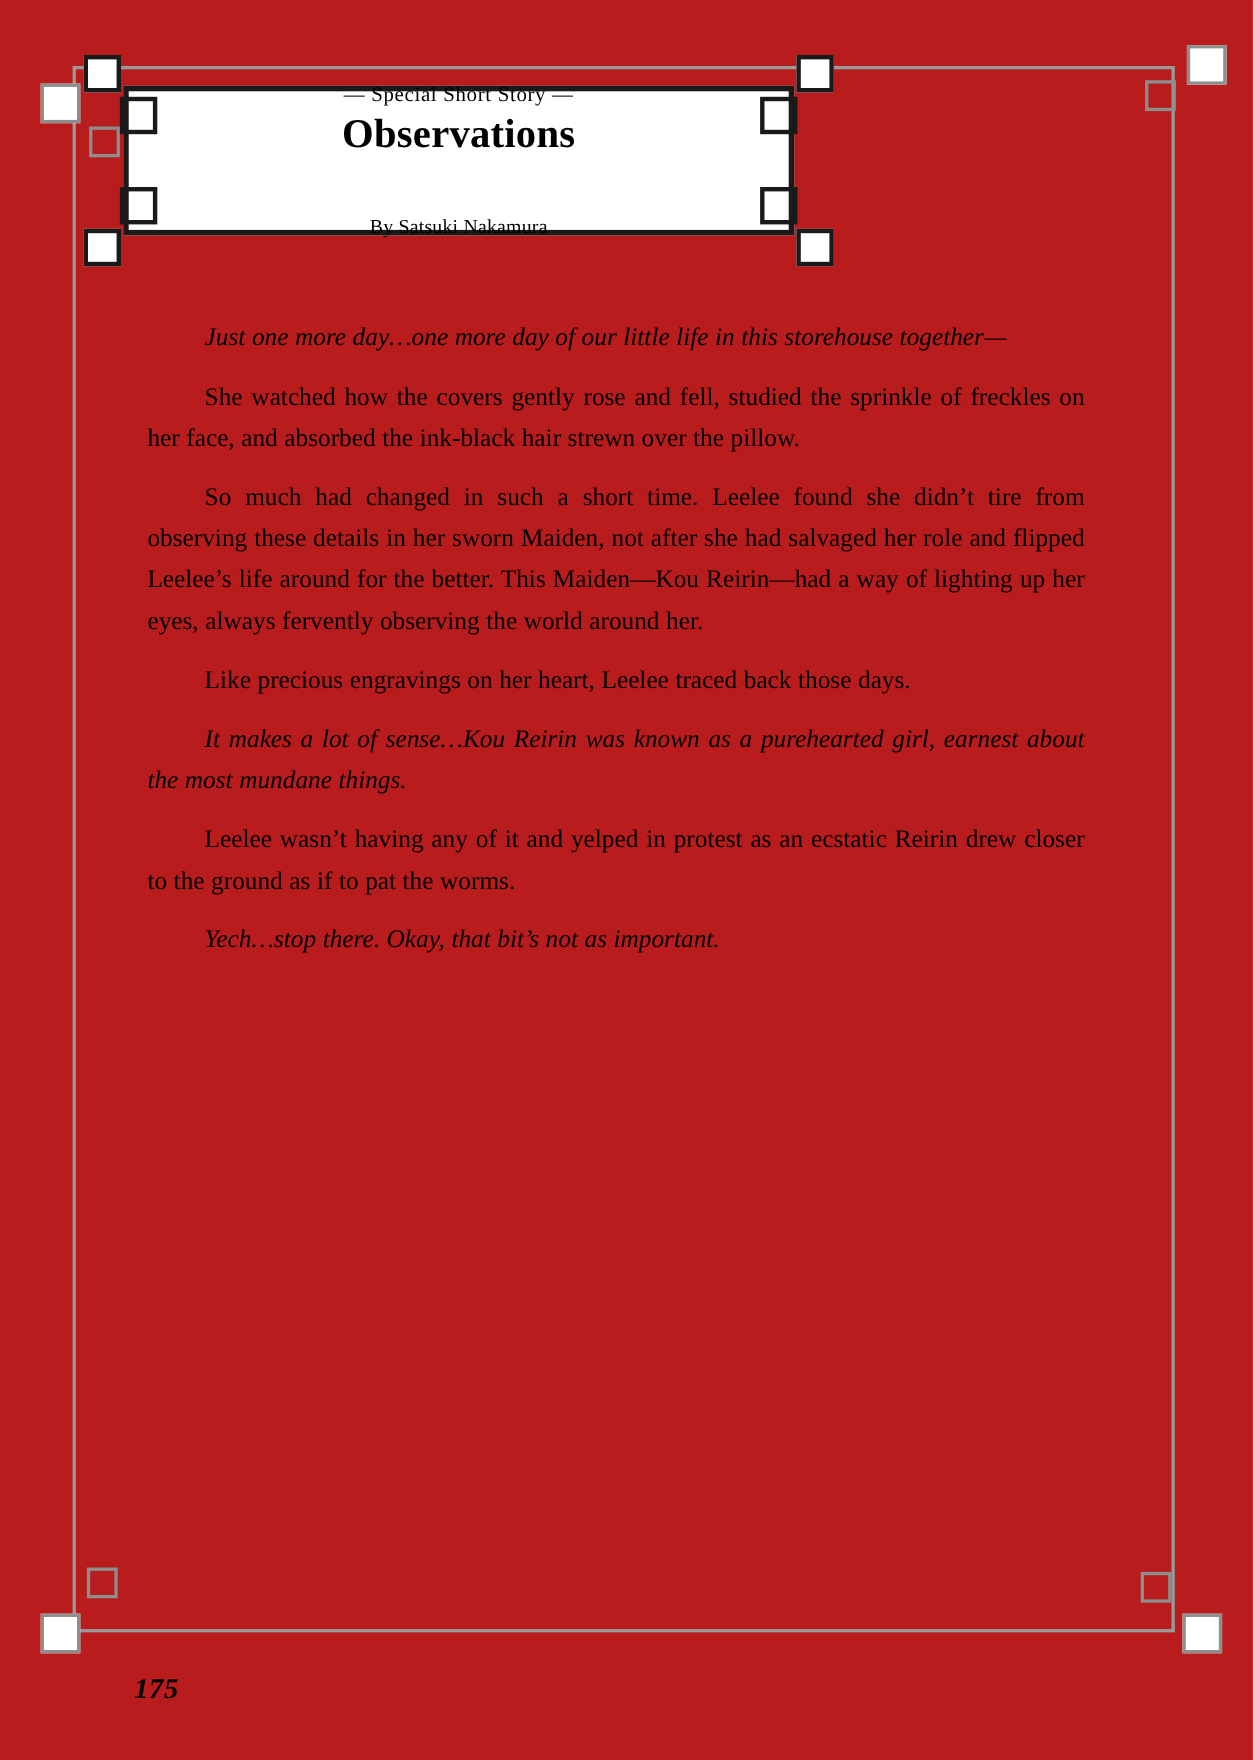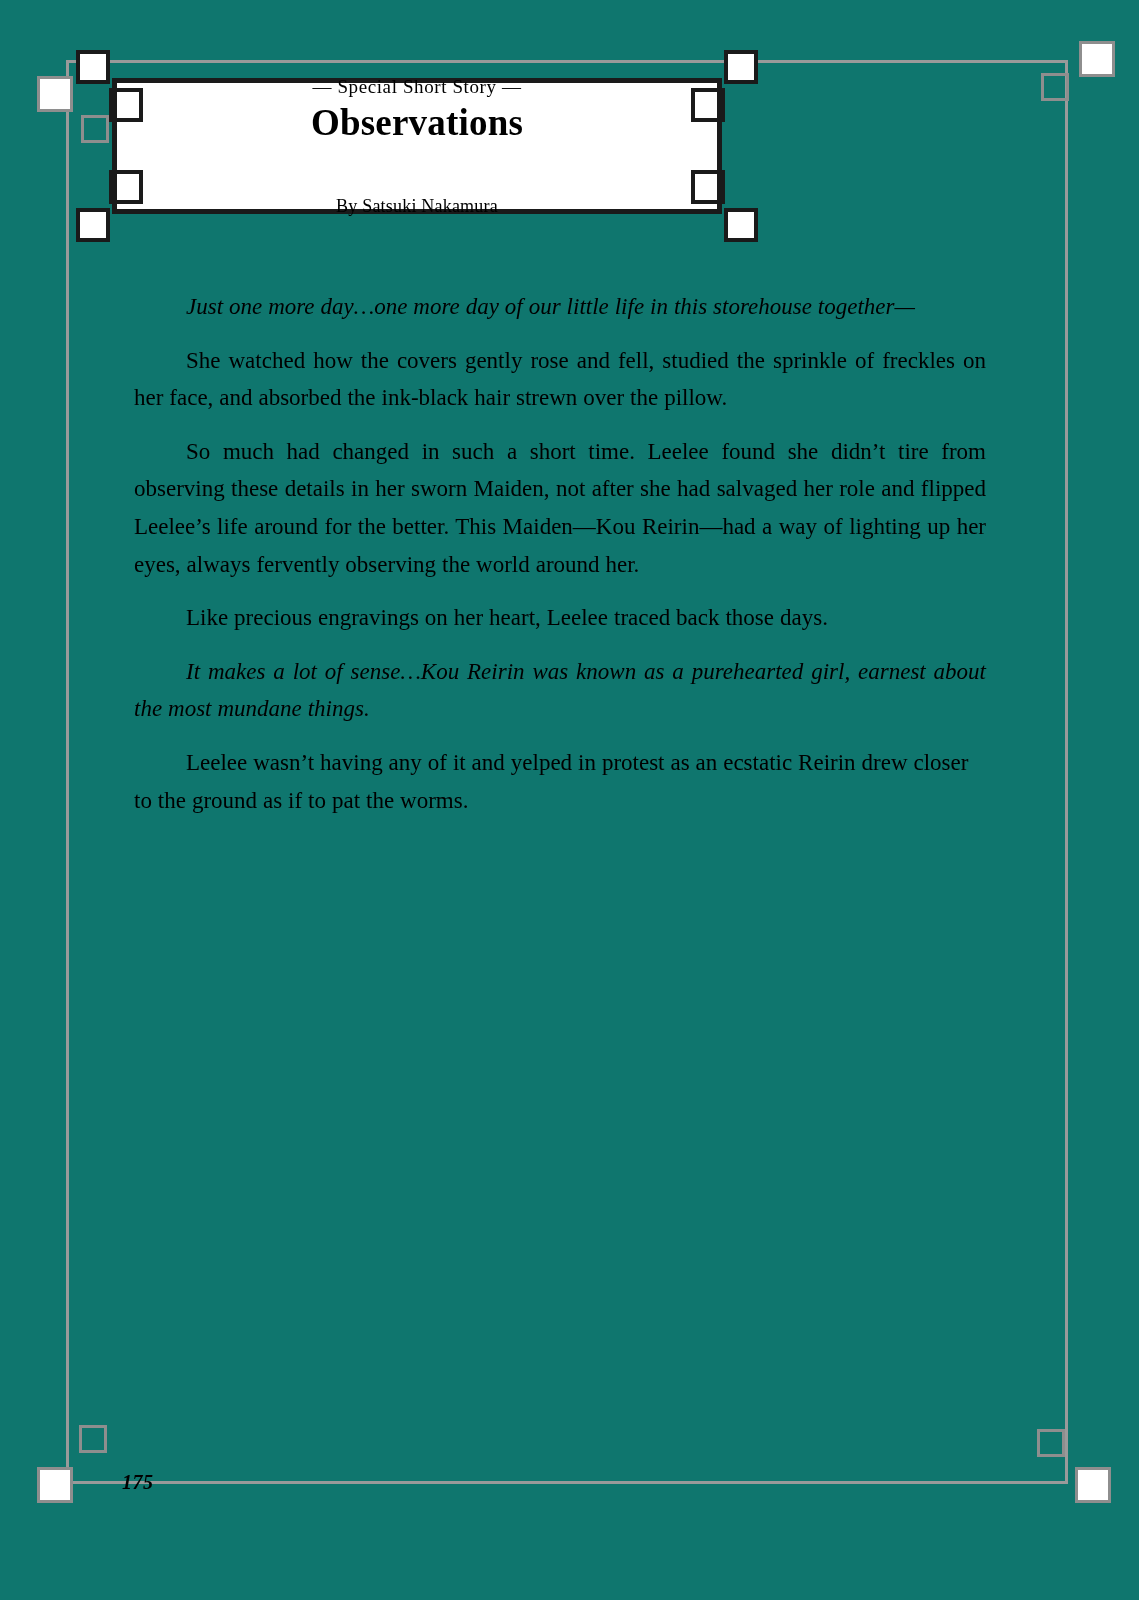--- a/index.html
+++ b/index.html
@@ -10,21 +10,21 @@
   }
   body {
     font-family: "Liberation Serif", "DejaVu Serif", serif;
     color: #000000;
   }
 
   .page {
     position: relative;
     width: 1139px;
     height: 1600px;
-    background: #0f766e;
+    background: #b91c1c;
     overflow: hidden;
     box-sizing: border-box;
   }
 
   
   .page-frame {
     position: absolute;
     left: 66px;
     top: 60px;
     width: 1002px;
@@ -165,22 +165,22 @@
   }
   .para:last-child { text-align: left; }
 
   
   .para { text-align-last: left; }
 
   
   .page-number {
     position: absolute;
     left: 122px;
-    top: 1472px;
-    font-size: 20px;
+    top: 1523px;
+    font-size: 26px;
     font-weight: bold;
     font-style: italic;
     letter-spacing: 0.5px;
     line-height: 1;
   }
 </style>
 </head>
 <body>
 
 <div class="page">
@@ -231,17 +231,18 @@
     </div>
   </div>
 
   <div class="body-col">
     <p class="para italic">Just one more day…one more day of our little life in this storehouse together—</p>
     <p class="para">She watched how the covers gently rose and fell, studied the sprinkle of freckles on her face, and absorbed the ink-black hair strewn over the pillow.</p>
     <p class="para">So much had changed in such a short time. Leelee found she didn’t tire from observing these details in her sworn Maiden, not after she had salvaged her role and flipped Leelee’s life around for the better. This Maiden—Kou Reirin—had a way of lighting up her eyes, always fervently observing the world around her.</p>
     <p class="para">Like precious engravings on her heart, Leelee traced back those days.</p>
     <p class="para italic">It makes a lot of sense…Kou Reirin was known as a purehearted girl, earnest about the most mundane things.</p>
     <p class="para">Leelee wasn’t having any of it and yelped in protest as an ecstatic Reirin drew closer to the ground as if to pat the worms.</p>
+    <p class="para italic">Yech…stop there. Okay, that bit’s not as important.</p>
   </div>
 
   <div class="page-number">175</div>
 
 </div>
 
 </body></html>

